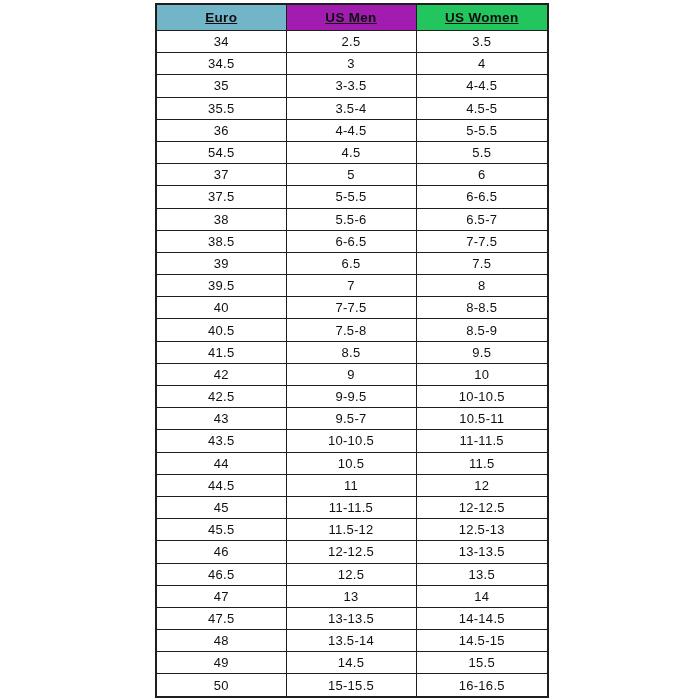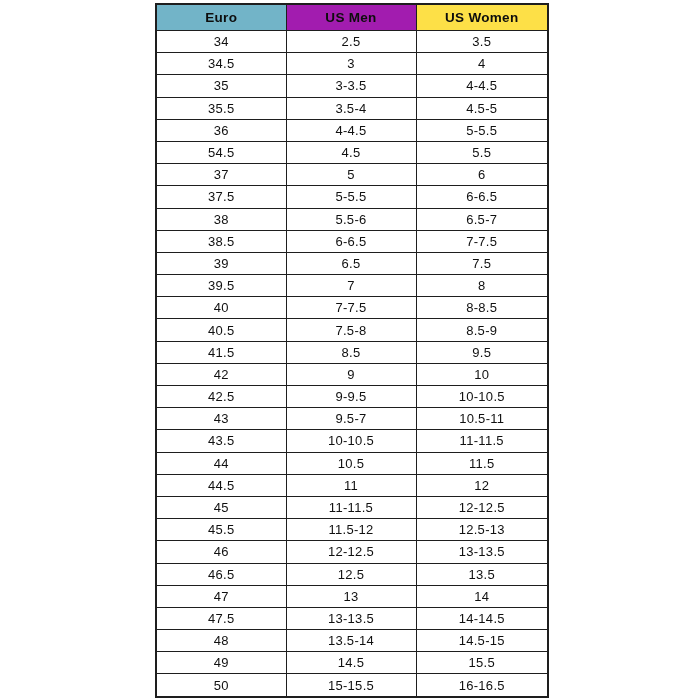--- a/index.html
+++ b/index.html
@@ -37,20 +37,21 @@
     letter-spacing: 0.3px;
   }
   table.size-table {
     border: 2px solid #1e1e1e;
   }
   table.size-table th {
     height: 25px;
     font-size: 13.5px;
     font-weight: bold;
     color: #0d0d0d;
+    text-decoration: underline;
   }
   table.size-table td {
     font-size: 13px;
     font-weight: normal;
   }
   col.c-euro   { width: 130px; }
   col.c-men    { width: 130px; }
   col.c-women  { width: 132px; }
 </style>
 </head>
@@ -60,21 +61,21 @@
   <table class="size-table">
     <colgroup>
       <col class="c-euro">
       <col class="c-men">
       <col class="c-women">
     </colgroup>
     <thead>
       <tr>
         <th style="background: rgb(114, 180, 200);">Euro</th>
         <th style="background: #a21caf;">US Men</th>
-        <th style="background: #fde047;">US Women</th>
+        <th style="background: #22c55e;">US Women</th>
       </tr>
     </thead>
     <tbody>
         <tr>
           <td>34</td>
           <td>2.5</td>
           <td>3.5</td>
         </tr>
         <tr>
           <td>34.5</td>

